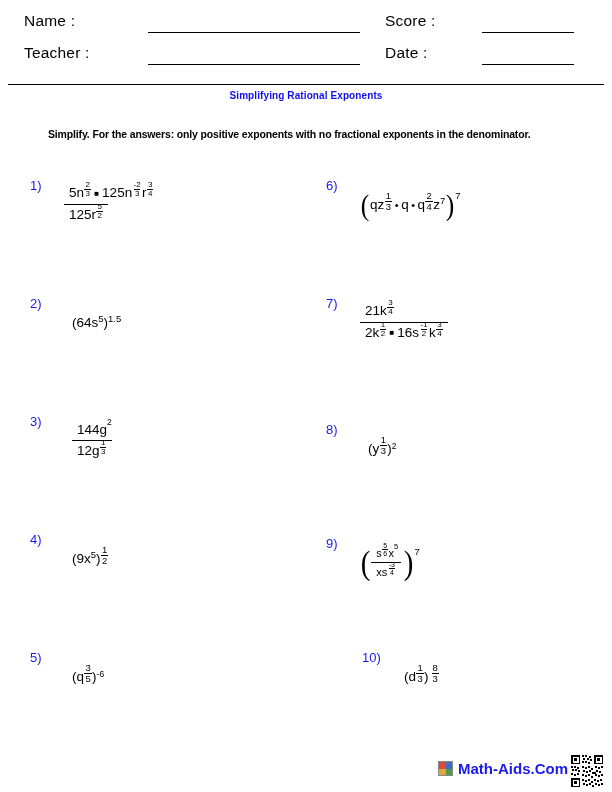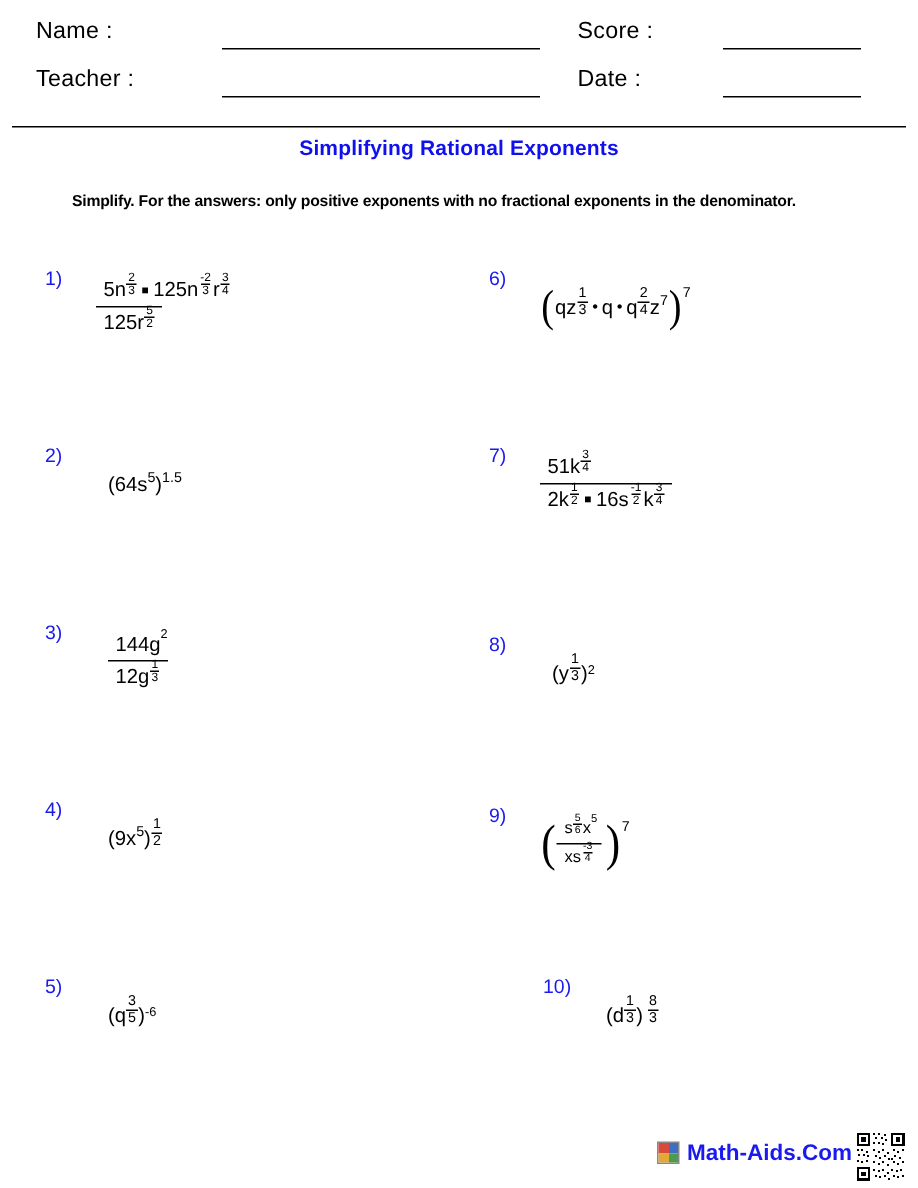--- a/index.html
+++ b/index.html
@@ -64,21 +64,21 @@
     border-bottom: 1.6px solid #000;
   }
 
   
   .title {
     position: absolute;
     left: 0;
     top: 90px;
     width: 612px;
     text-align: center;
-    font-size: 14px;
+    font-size: 10px;
     font-weight: bold;
     color: #1010ee;
     font-family: "Liberation Sans", sans-serif;
     letter-spacing: 0.1px;
   }
 
   
   .instruction {
     position: absolute;
     left: 48px;
@@ -375,21 +375,21 @@
           <span class="paren-big">)</span>
           <sup class="e2" style="top:-0.95em;">7</sup>
         </span>
     </span>
   </div>
 
   <div class="prob col-r" style="top:118px;">
     <span class="prob-num">7)</span>
     <span class="prob-body">
       <span class="bfrac">
-        <span class="num"><span>51k</span><span class="vfrac">
+        <span class="num"><span>21k</span><span class="vfrac">
               <span class="n">3</span>
               <span class="d">4</span>
             </span></span>
         <span class="den"><span>2k</span><span class="vfrac">
               <span class="n">1</span>
               <span class="d">2</span>
             </span><span class="dotsq">■</span><span>16s</span><span class="vfrac">
               <span class="n">-1</span>
               <span class="d">2</span>
             </span><span>k</span><span class="vfrac">

